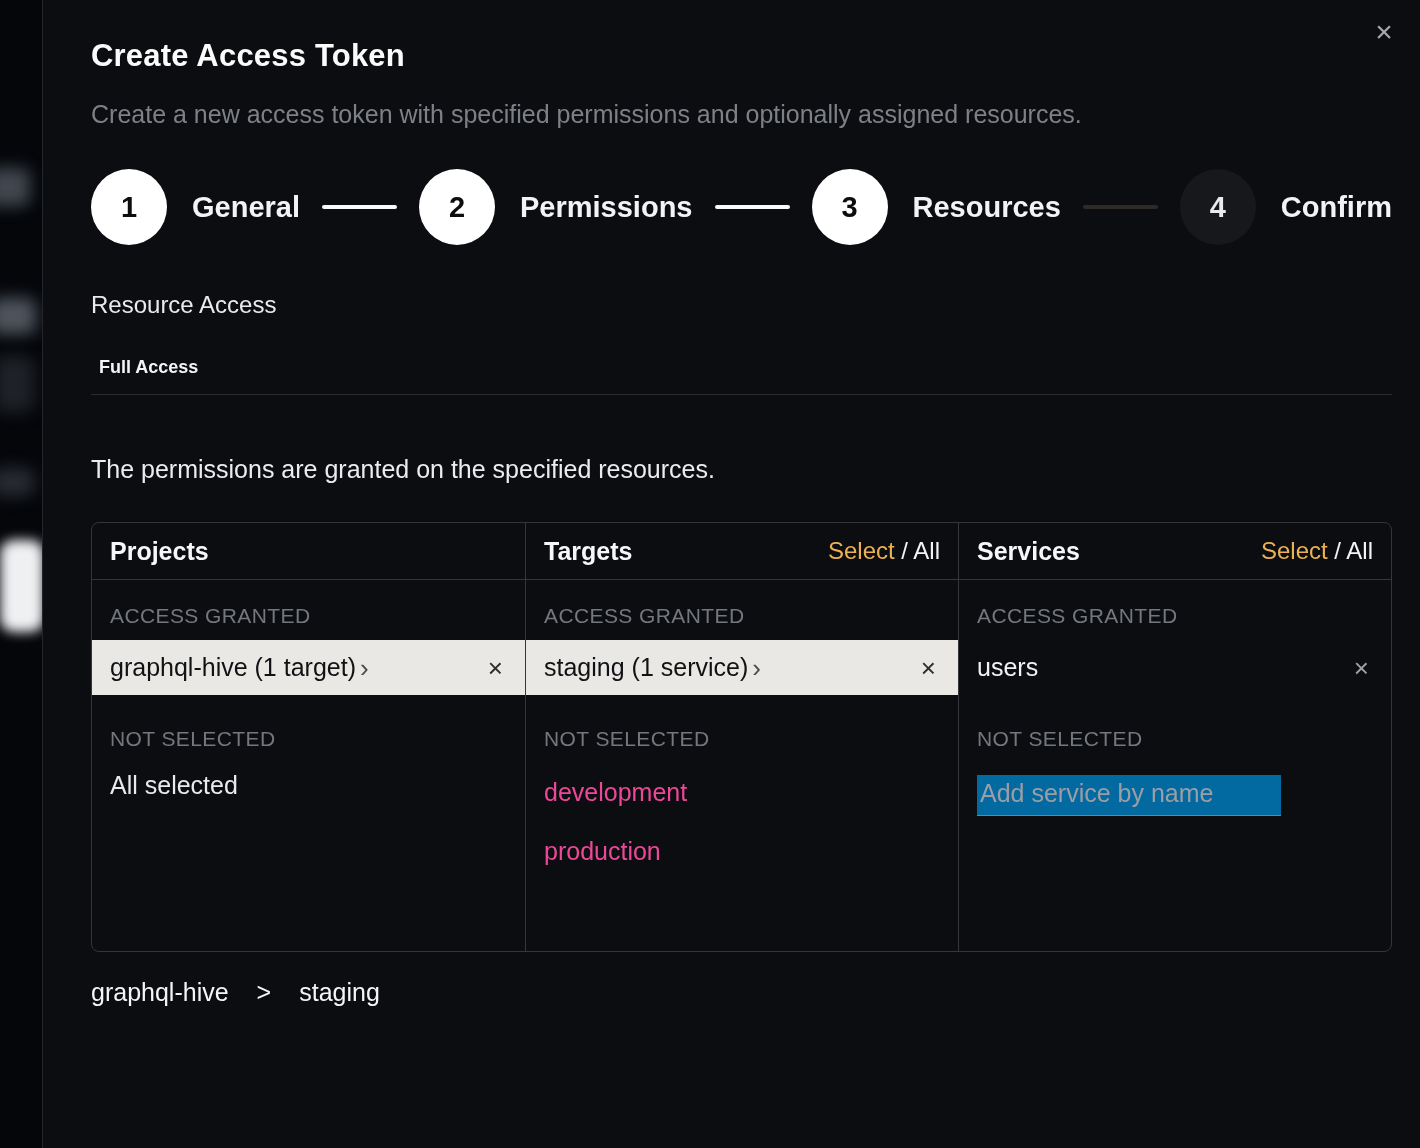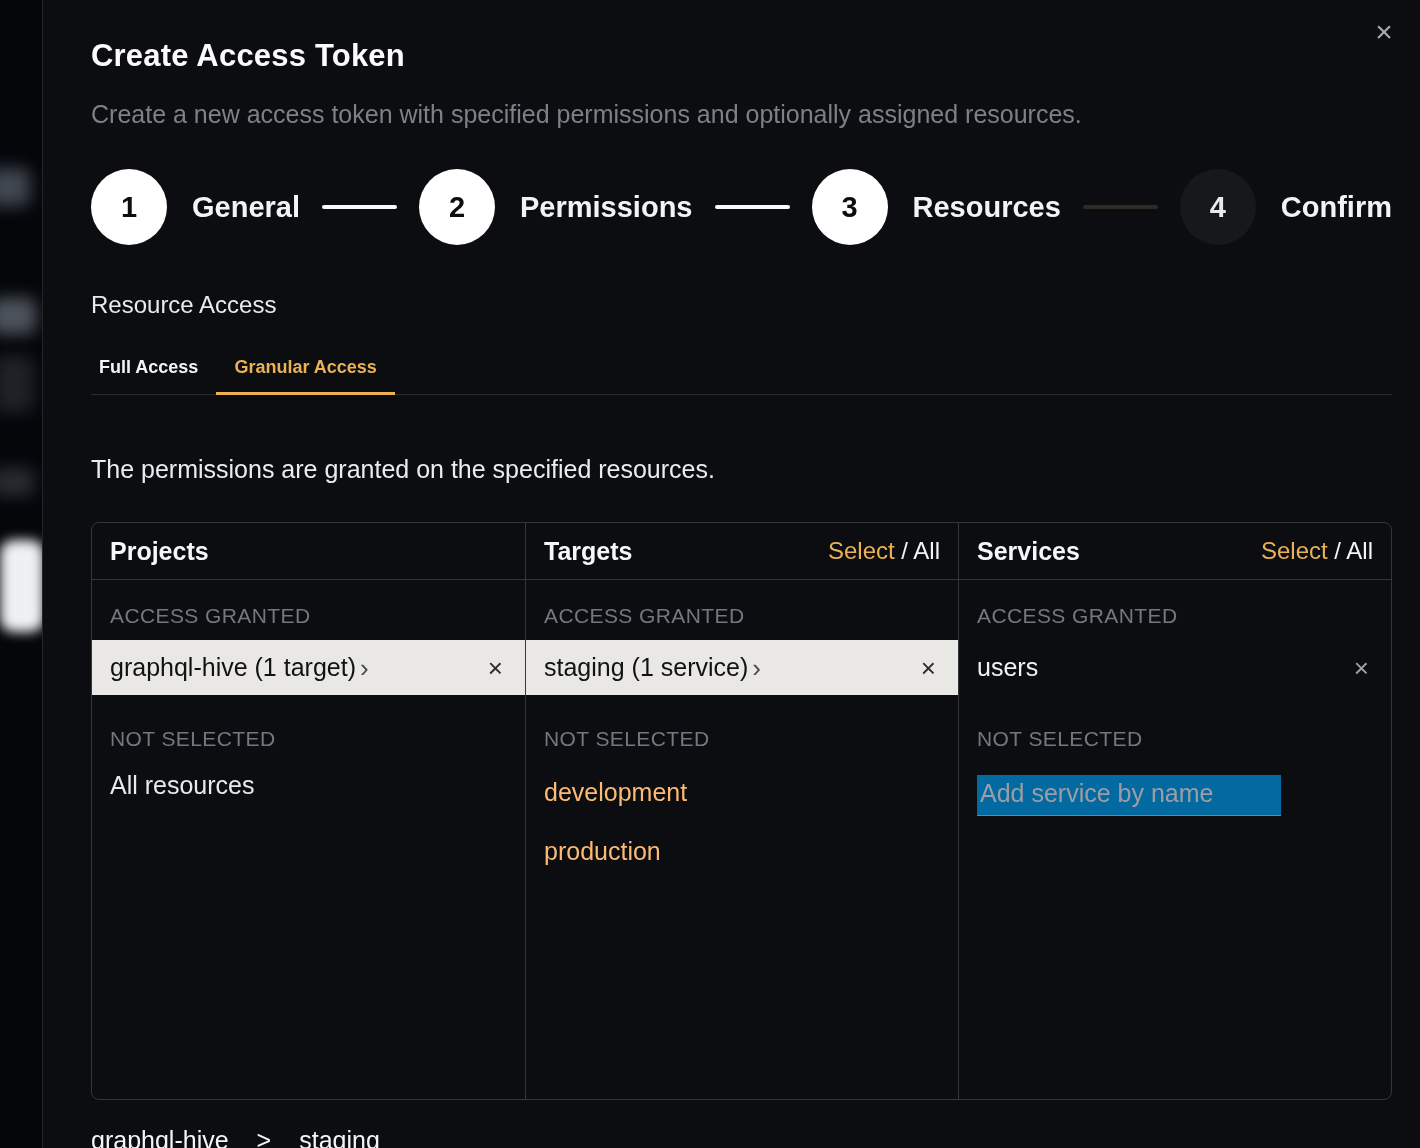--- a/index.html
+++ b/index.html
@@ -58,21 +58,21 @@
   .connector.dim{background:#2e2b27}
   
   .ra-heading{margin-top:46px;font-size:24px;font-weight:500;color:#e9eaec}
   .tabs{margin-top:24px;display:flex;border-bottom:1px solid var(--border-soft)}
   .tab{padding:14px 18px;font-size:18px;font-weight:600;color:#f4f4f5;cursor:pointer;margin-bottom:-1px;border-bottom:3px solid transparent}
   .tab.first{padding-left:8px}
   .tab.active{color:var(--accent);border-bottom-color:var(--accent)}
   .ra-desc{margin-top:60px;font-size:25px;color:#ebecee}
   
   .res-table{
-    margin-top:38px;height:578px;
+    margin-top:38px;height:430px;
     display:grid;grid-template-columns:1fr 1fr 1fr;
     border:1px solid var(--border);border-radius:8px;
     overflow:hidden;background:#0b0d10;
   }
   .t-col{display:flex;flex-direction:column;min-width:0}
   .t-col + .t-col{border-left:1px solid var(--border)}
   .t-header{
     height:57px;flex:none;border-bottom:1px solid var(--border);
     display:flex;align-items:center;justify-content:space-between;
     padding:0 18px;
@@ -89,21 +89,21 @@
     padding:0 18px;font-size:25px;cursor:pointer;
   }
   .row.selected{background:var(--row-bg);color:#101214}
   .row.plain{color:#f1f2f4}
   .row-left{display:flex;align-items:flex-end;gap:4px;min-width:0}
   .row-name{white-space:nowrap;overflow:hidden;text-overflow:ellipsis}
   .chev{font-size:26px;color:#4a4b4e;line-height:1;transform:translateY(-1px)}
   .row-x{font-size:26px;color:#2b2c2e;cursor:pointer;line-height:1;padding:2px 4px}
   .row.plain .row-x{color:#9ea1a6}
   .note{padding:8px 18px;font-size:25px;color:#e9eaec}
-  .pick-item{padding:15px 18px;font-size:25px;color:#fdba74;cursor:pointer}
+  .pick-item{padding:15px 18px;font-size:25px;color:#ec4899;cursor:pointer}
   .svc-input{
     margin:12px 18px 0;width:304px;height:41px;
     background:#0369a1;border:none;border-bottom:1px solid #7e8085;
     color:#e6e7e9;font-size:25px;font-family:inherit;padding:0 8px 4px 3px;outline:none;
   }
   .svc-input::placeholder{color:#9b9ea4}
   
   .crumb{margin-top:26px;font-size:25px;color:#f4f5f6;display:flex;gap:28px;align-items:center}
 </style>
 </head>
@@ -143,42 +143,41 @@
     <div class="step upcoming">
       <div class="step-circle">4</div>
       <div class="step-label">Confirm</div>
     </div>
   </div>
 
   <h2 class="ra-heading">Resource Access</h2>
 
   <div class="tabs">
     <div class="tab first">Full Access</div>
-    <div class="tab active">Granular Access</div>
   </div>
 
   <p class="ra-desc">The permissions are granted on the specified resources.</p>
 
   <div class="res-table">
 
     <div class="t-col">
       <div class="t-header">
         <span class="t-title">Projects</span>
       </div>
       <div class="t-body">
         <div class="sec-label">ACCESS GRANTED</div>
         <div class="row selected">
           <span class="row-left">
             <span class="row-name">graphql-hive (1 target)</span>
             <span class="chev">›</span>
           </span>
           <span class="row-x">×</span>
         </div>
         <div class="sec-label second">NOT SELECTED</div>
-        <div class="note">All resources</div>
+        <div class="note">All selected</div>
       </div>
     </div>
 
     <div class="t-col">
       <div class="t-header">
         <span class="t-title">Targets</span>
         <span class="select-all">
           <span class="sel">Select</span>
           <span>/</span>
           <span class="all">All</span>

